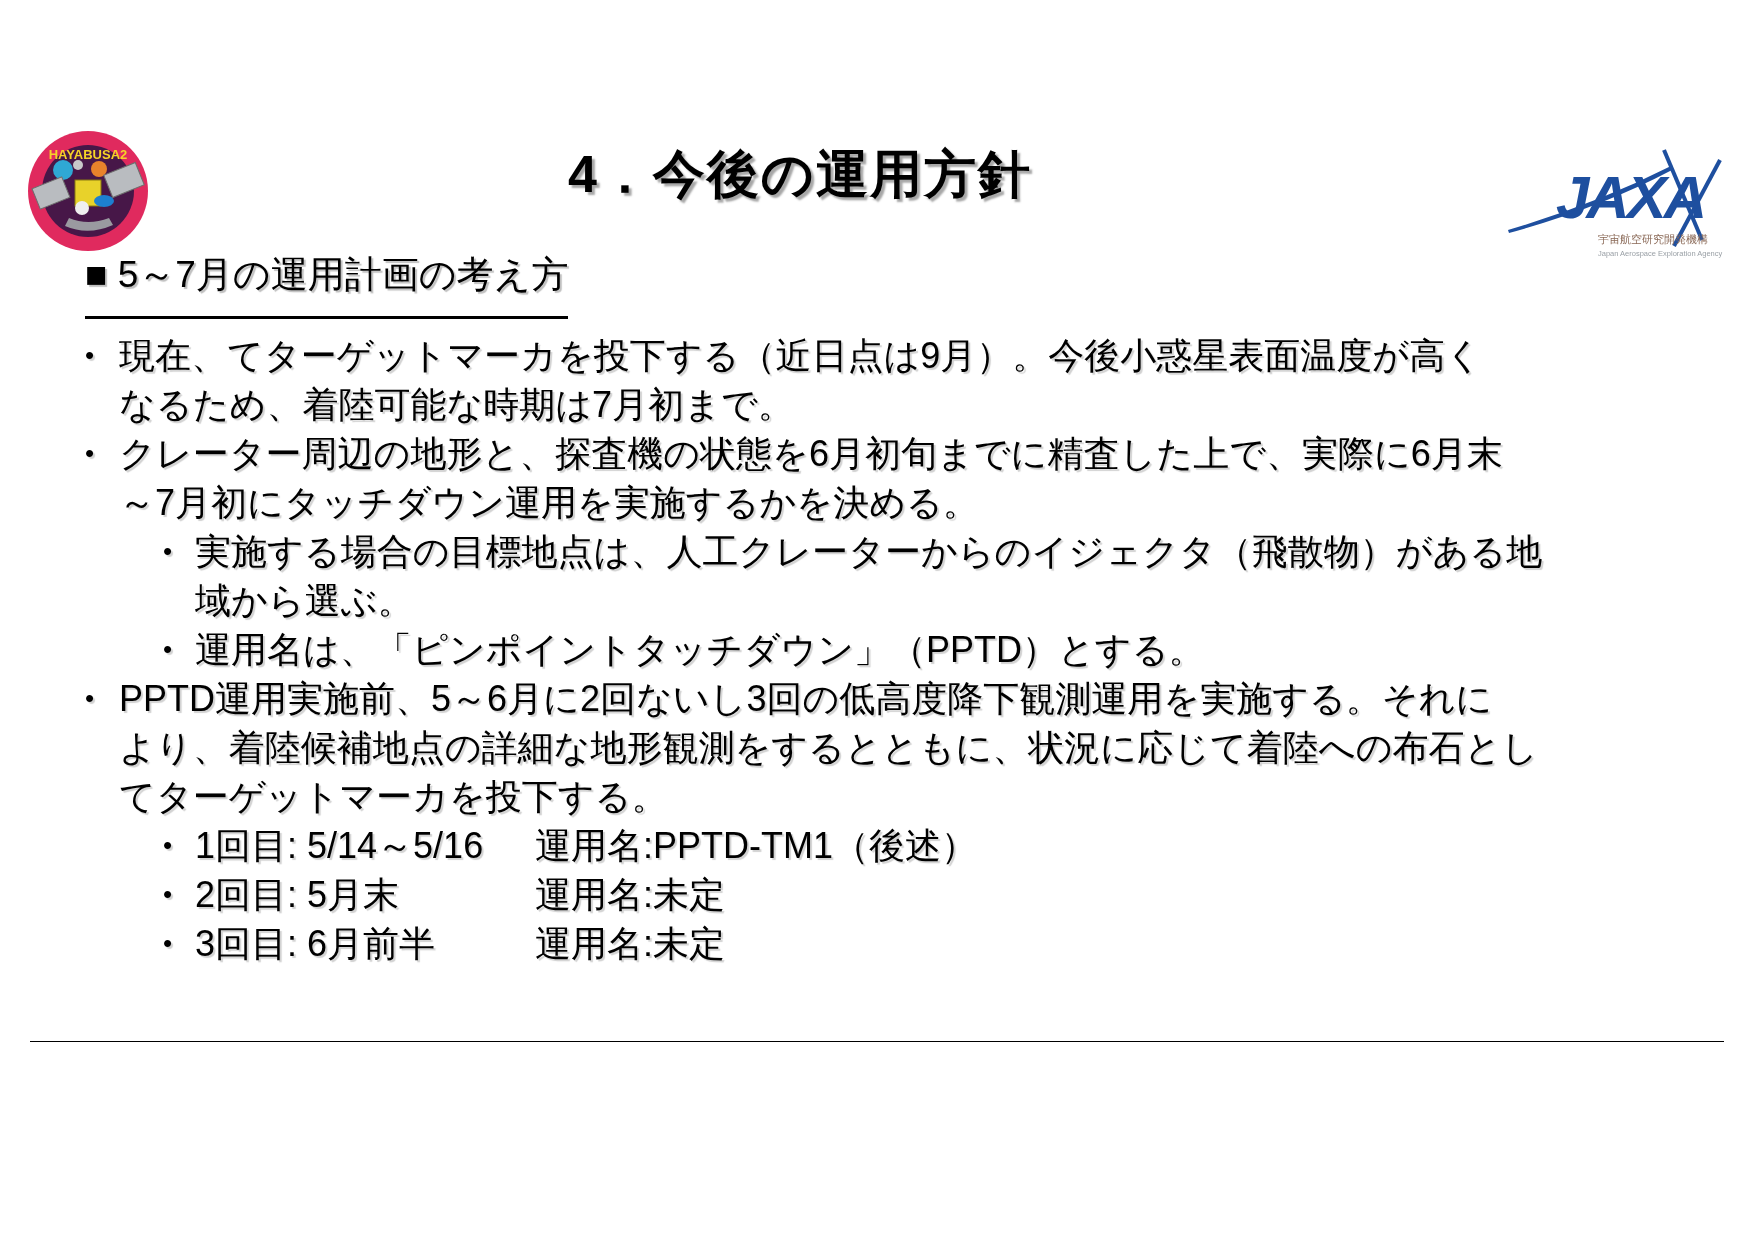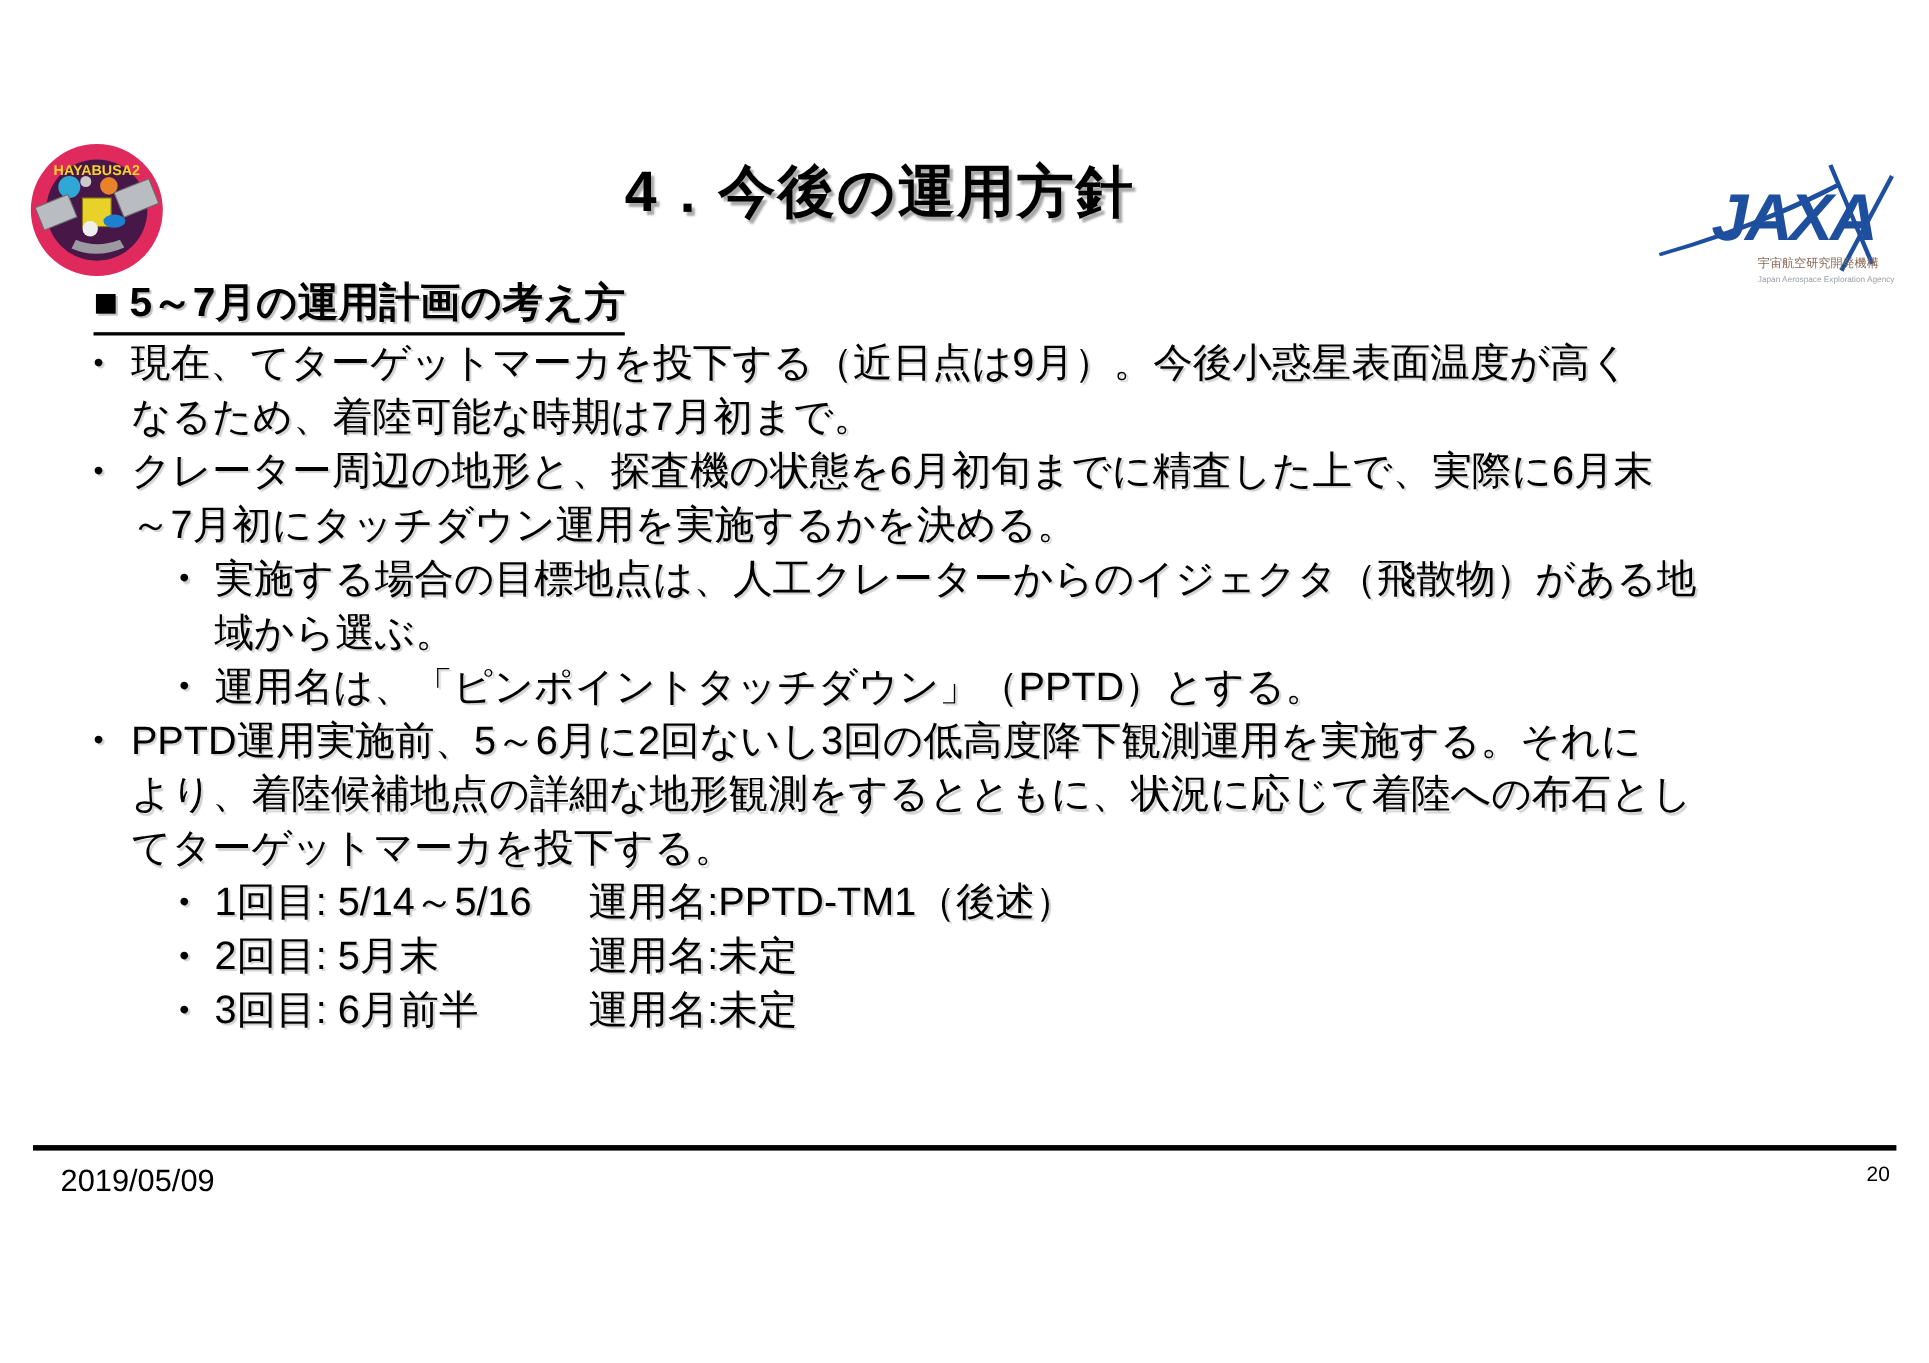--- a/index.html
+++ b/index.html
@@ -1,30 +1,30 @@
 <!DOCTYPE html>
 <html><head>
 <meta charset="utf-8">
 <style>
   html,body{margin:0;padding:0;background:#fff;}
   .slide{
-    position:relative;width:1754px;height:1239px;background:#ffffff;overflow:hidden;
+    position:relative;width:1754px;height:1042px;background:#ffffff;overflow:hidden;
     font-family:"Liberation Sans","DejaVu Sans",sans-serif;color:#000;
   }
   .slide-title{
     position:absolute;left:300px;top:140px;width:1000px;text-align:center;
     font-size:52px;font-weight:bold;letter-spacing:2px;
     text-shadow:3px 3px 2px rgba(0,0,0,0.35);white-space:nowrap;
   }
   .patch{position:absolute;left:25px;top:128px;width:126px;height:126px;}
   .jaxa{position:absolute;left:1506px;top:144px;width:238px;height:120px;}
   .content{position:absolute;left:85px;top:250px;width:1605px;}
   .section-heading{
-    font-size:37px;font-weight:bold;display:inline-block;
-    border-bottom:3px solid #000;padding-bottom:2px;margin-bottom:0;
+    font-size:37px;font-weight:normal;display:inline-block;
+    border-bottom:3px solid #000;padding-bottom:16px;margin-bottom:12px;
     text-shadow:2px 2px 1px rgba(0,0,0,0.25);white-space:nowrap;
   }
   .body-text{font-size:36px;line-height:49px;text-shadow:2px 2px 1px rgba(0,0,0,0.18);}
   .bullet{display:flex;align-items:flex-start;}
   .bullet .marker{flex:0 0 34px;width:34px;font-size:26px;line-height:49px;}
   .lvl2{margin-left:78px;}
   .lvl2 .marker{flex:0 0 32px;width:32px;}
   .btext{flex:1;}
   .sched-row .btext{display:flex;}
   .sched-label{flex:0 0 340px;width:340px;white-space:nowrap;}

